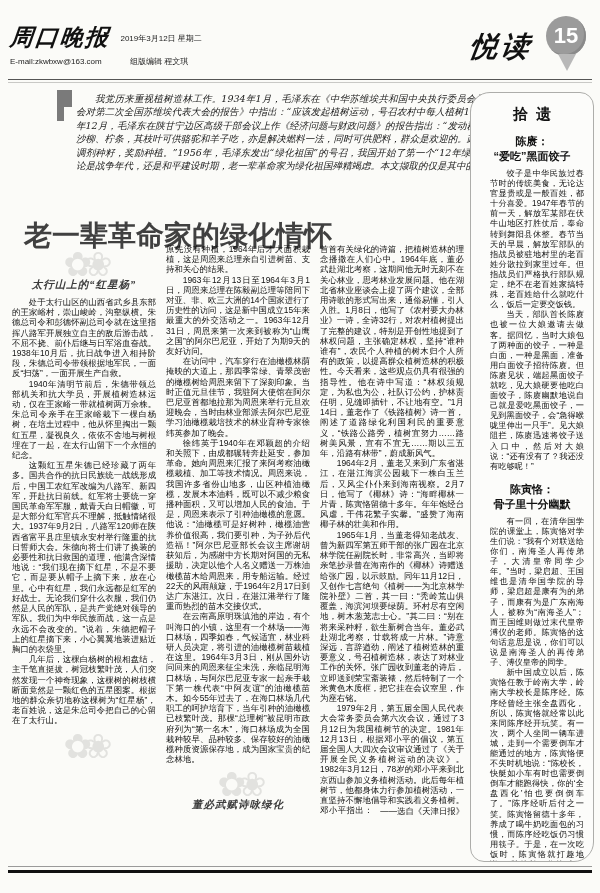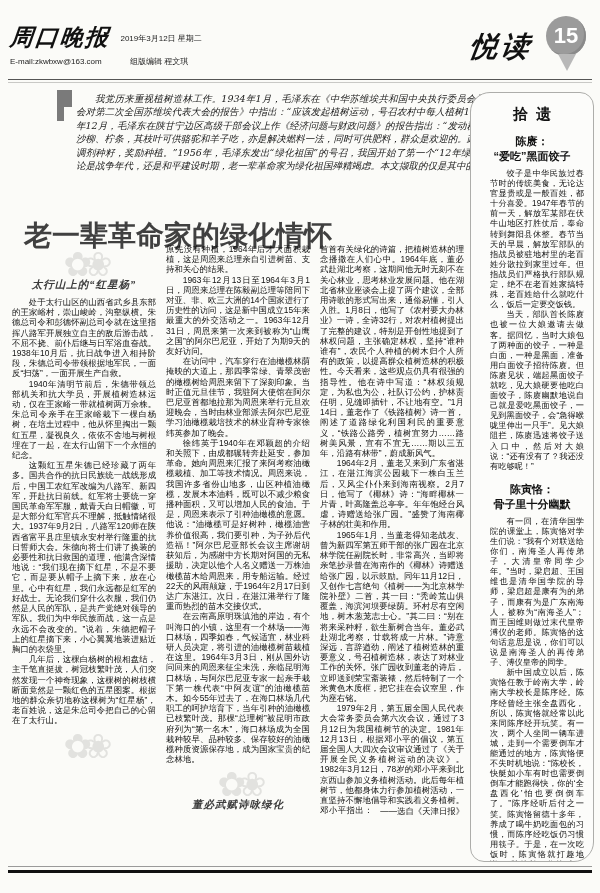--- a/index.html
+++ b/index.html
@@ -106,21 +106,21 @@
       <p>在云南高原明珠滇池的岸边，有个叫海口的小镇，这里有一个林场——海口林场，四季如春，气候适宜，林业科研人员决定，将引进的油橄榄树苗栽植在这里。1964年3月3日，刚从国外访问回来的周恩来征尘未洗，亲临昆明海口林场，与阿尔巴尼亚专家一起亲手栽下第一株代表“中阿友谊”的油橄榄苗木。如今55年过去了，在海口林场几代职工的呵护培育下，当年引种的油橄榄已枝繁叶茂。那棵“总理树”被昆明市政府列为“第一名木”，海口林场成为全国栽种较早、品种较多、保存较好的油橄榄种质资源保存地，成为国家宝贵的纪念林地。</p>
       <div class="subhead">
         <div class="lotus">✿❀</div>
         <div class="subhead-text">董必武赋诗咏绿化</div>
       </div>
 
     </div>
 
     <div class="col">
       <p class="cont">首首有关绿化的诗篇，把植树造林的理念播撒在人们心中。1964年底，董必武赴湖北考察，这期间他无时无刻不在关心林业，思考林业发展问题。他在湖北省林业座谈会上提了两个建议，全部用诗歌的形式写出来，通俗易懂，引人入胜。1月8日，他写了《农村要大办林业》一诗，全诗32行，对农村植树提出了完整的建议，特别是开创性地提到了林权问题，主张确定林权，坚持“谁种谁有”，农民个人种植的树木归个人所有的政策，以提高群众植树造林的积极性。今天看来，这些观点仍具有很强的指导性。他在诗中写道：“林权须规定，为私也为公，社队订公约，护林责任明，见缝即插针，不让地有空。”1月14日，董老作了《铁路植树》诗一首，阐述了道路绿化利国利民的重要意义，“铁路公路旁，植树宜努力……路树美风景，宜有不宜无……期以三五年，沿路有林带”，蔚成新风气。</p>
-      <p>1964年2月，董老又来到广东省湛江，在湛江海滨公园栽下一株白玉兰后，又风尘仆仆来到海南视察。2月7日，他写了《椰林》诗：“海畔椰林一片青，叶高隆盖总亭亭。年年饱经台风虐，诗赠送给张广园。”盛赞了海南椰子林的壮美和作用。</p>
+      <p>1964年2月，董老又来到广东省湛江，在湛江海滨公园栽下一株白玉兰后，又风尘仆仆来到海南视察。2月7日，他写了《椰林》诗：“海畔椰林一片青，陈寅恪留德十多年。年年饱经台风虐，干伟花繁子实馨。”盛赞了海南椰子林的壮美和作用。</p>
       <p>1965年1月，当董老得知老战友、曾为新四军第五师干部的张广园在北京林学院任副院长时，非常高兴，当即将亲笔抄录曾在海南作的《椰林》诗赠送给张广园，以示鼓励。同年11月12日，又创作七言绝句《植树——为北京林学院补壁》二首，其一曰：“秃岭荒山俱覆盖，海滨河坝要绿荫。环村尽有空闲地，树木葱茏志士心。”其二曰：“别在将来采种籽，欲生新树合当年。董必武赴湖北考察，廿载将成一片林。”诗意深远，言辞遒劲，阐述了植树造林的重要意义，号召植树造林，表达了对林业工作的关怀。张广园收到董老的诗后，立即送到荣宝斋装裱，然后特制了一个米黄色木质框，把它挂在会议室里，作为座右铭。</p>
       <p>1979年2月，第五届全国人民代表大会常务委员会第六次会议，通过了3月12日为我国植树节的决定。1981年12月13日，根据邓小平的倡议，第五届全国人大四次会议审议通过了《关于开展全民义务植树运动的决议》。1982年3月12日，78岁的邓小平来到北京西山参加义务植树活动。此后每年植树节，他都身体力行参加植树活动，一直坚持不懈地倡导和实践着义务植树。邓小平指出：“植树造林，绿化祖国，是建设社会主义、造福子孙后代的伟大事业，要坚持20年，坚持100年，坚持1000年，要一代一代永远传下去。”</p>
       <div class="attribution">——选自《天津日报》</div>
     </div>
 
   </div>
 
   <div class="sidebar">
     <div class="sb-header">拾遗</div>
 

